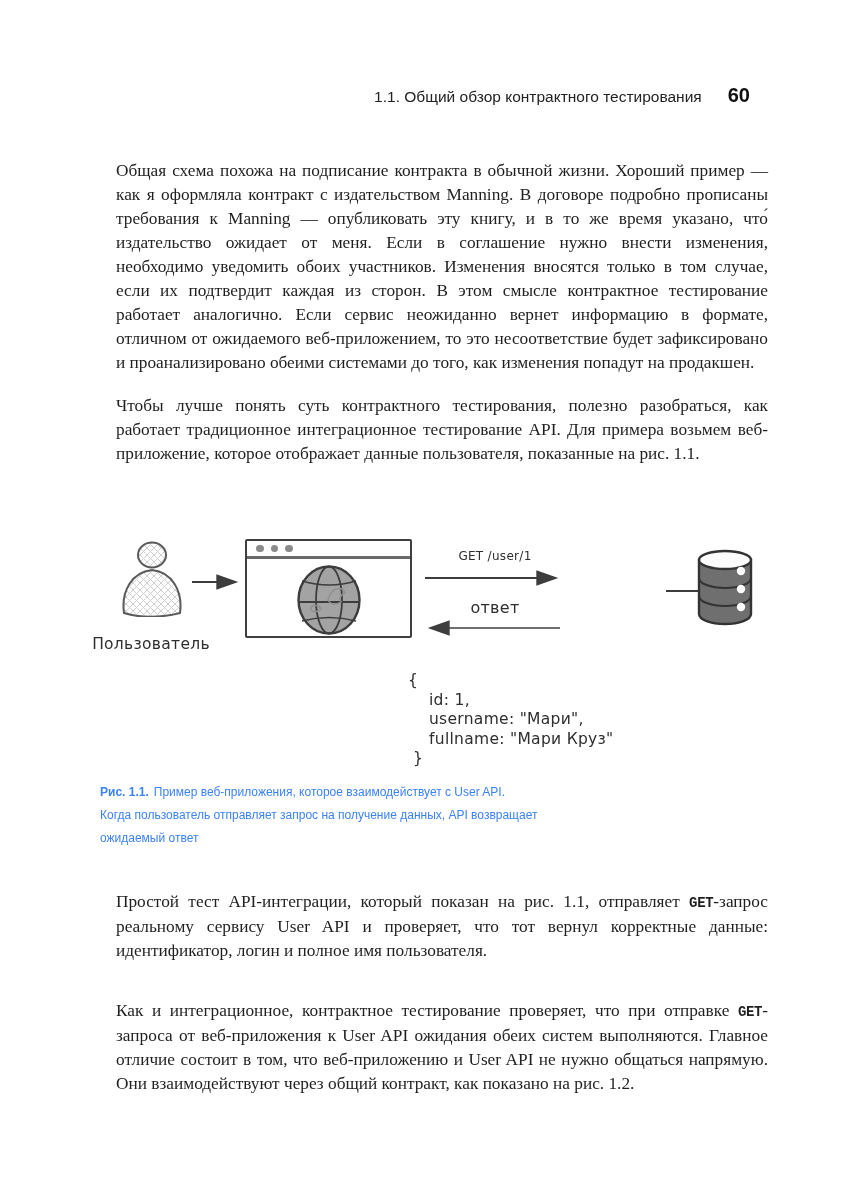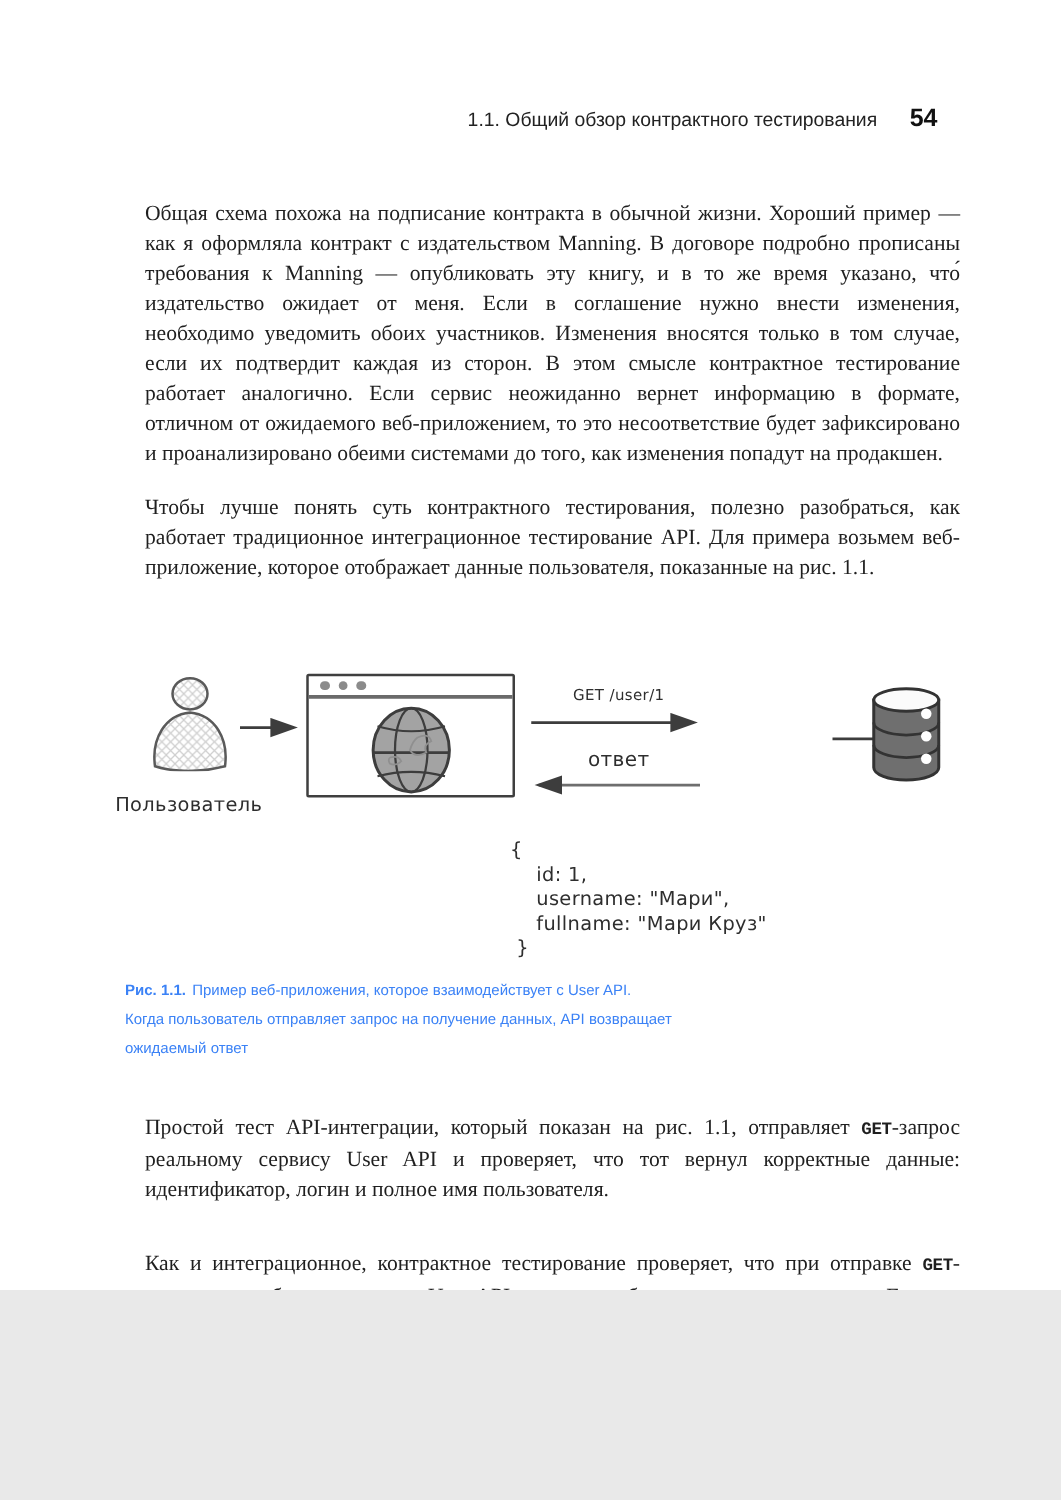--- a/index.html
+++ b/index.html
@@ -1,17 +1,17 @@
 <!DOCTYPE html>
 <html lang="ru"><head>
 <meta charset="utf-8">
 <style>
   html,body{margin:0;padding:0;background:#e9e9e9;}
   .page{
-    position:relative;width:849px;height:1032px;background:#ffffff;
+    position:relative;width:849px;height:1200px;background:#ffffff;
     margin:0 auto;overflow:hidden;
     font-family:"Liberation Serif", serif;color:#1c1c1c;
   }
   
   .runhead{
     position:absolute;left:100px;top:84px;width:650px;
     display:flex;justify-content:flex-end;align-items:baseline;gap:26px;
     font-family:"Liberation Sans", sans-serif;
   }
   .runhead .h-title{font-size:15.5px;color:#222;}
@@ -69,21 +69,21 @@
   .json .ind{margin-left:21px;}
   .json .close{margin-left:5px;}
 </style>
 </head>
 <body>
 
 <div class="page">
 
   <div class="runhead">
     <span class="h-title">1.1. Общий обзор контрактного тестирования</span>
-    <span class="h-num">54</span>
+    <span class="h-num">60</span>
   </div>
 
   <p class="body p1">Общая схема похожа на подписание контракта в обычной жизни. Хороший пример — как я оформляла контракт с издательством Manning. В договоре подробно прописаны требования к Manning — опубликовать эту книгу, и в то же время указано, что́ издательство ожидает от меня. Если в соглашение нужно внести изменения, необходимо уведомить обоих участников. Изменения вносятся только в том случае, если их подтвердит каждая из сторон. В этом смысле контрактное тестирование работает аналогично. Если сервис неожиданно вернет информацию в формате, отличном от ожидаемого веб-приложением, то это несоответствие будет зафиксировано и проанализировано обеими системами до того, как изменения попадут на продакшен.</p>
   <p class="body p2">Чтобы лучше понять суть контрактного тестирования, полезно разобраться, как работает традиционное интеграционное тестирование API. Для примера возьмем веб-приложение, которое отображает данные пользователя, показанные на рис. 1.1.</p>
 
   <div class="diagram">
 
     <svg class="overlay" width="660" height="292" viewBox="0 0 660 292">
       <defs>
         <marker id="ah" markerWidth="11" markerHeight="9" refX="8.5" refY="3.5" orient="auto">

